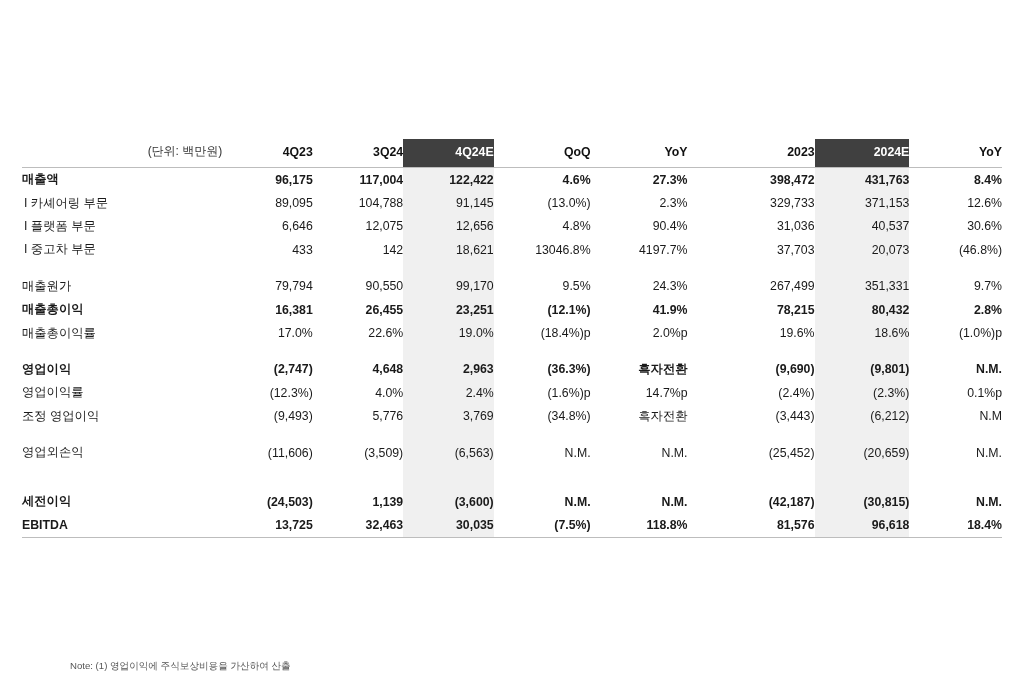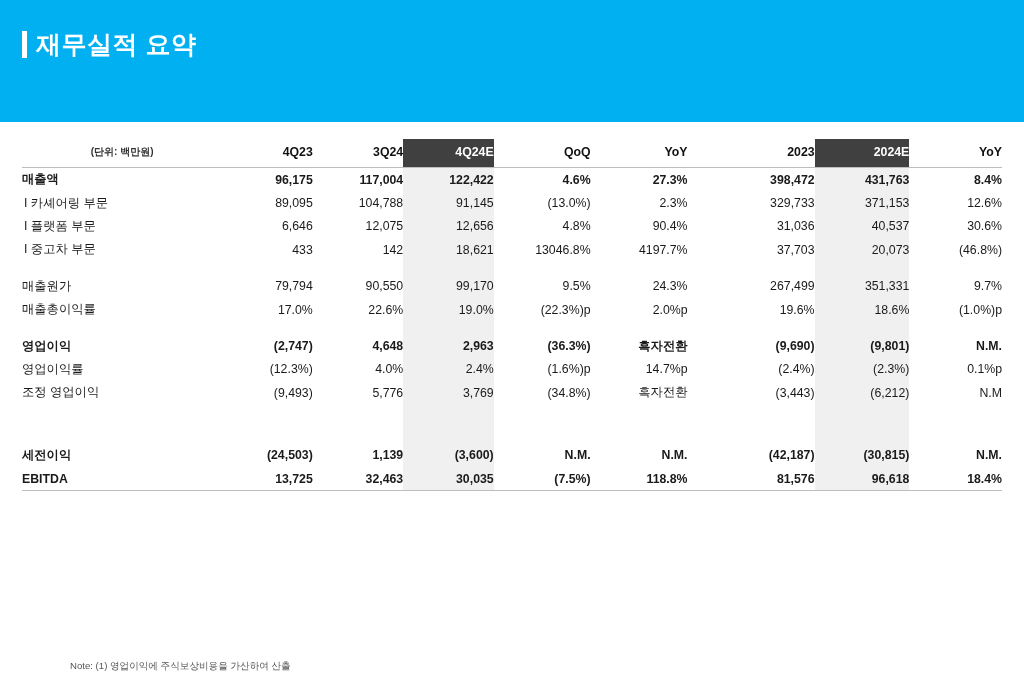--- a/index.html
+++ b/index.html
@@ -75,24 +75,24 @@
 
   tr.head-row td {
     height: 25px;
     font-weight: bold;
     font-size: 12.3px;
     color: #111;
     border-bottom: 1.4px solid #bdbdbd;
     padding-bottom: 3px;
   }
   tr.head-row td.unit {
-    font-weight: bold;
-    font-size: 10px;
+    font-weight: normal;
+    font-size: 12px;
     color: #333;
-    text-align: center;
+    text-align: right;
   }
   td.num { text-align: right; padding-right: 9px; }
   td.lbl { text-align: left; padding-left: 2px; }
   td.lbl.indent { padding-left: 2px; }
   .hl-col {
     background: #f0f0f0;
   }
   .hl-head {
     background: #404040;
     color: #ffffff !important;
@@ -116,26 +116,20 @@
     color: #555;
     margin-left: 48px;
   }
   .sup { font-size: 8px; vertical-align: super; }
 </style>
 </head>
 <body>
 
 <div class="page">
 
-  <div class="header-band">
-    <div class="header-title-wrap">
-      <div class="header-bar"></div>
-      <div class="header-title">재무실적 요약</div>
-    </div>
-  </div>
 
   <div class="table-wrap">
     <table class="fin">
       <colgroup>
         <col class="c-label">
           <col class="c-num">
           <col class="c-num">
           <col class="c-num">
         <col class="c-pct">
           <col class="c-pct">
@@ -228,27 +222,39 @@
           <td class="num">90,550</td>
           <td class="num hl-col">99,170</td>
           <td class="num">9.5%</td>
           <td class="num">24.3%</td>
           <td></td>
           <td class="num">267,499</td>
           <td class="num hl-col">351,331</td>
           <td class="num">9.7%</td>
         </tr>
 
+        <tr class="data-row bold">
+          <td class="lbl">매출총이익</td>
+          <td class="num">16,381</td>
+          <td class="num">26,455</td>
+          <td class="num hl-col">23,251</td>
+          <td class="num">(12.1%)</td>
+          <td class="num">41.9%</td>
+          <td></td>
+          <td class="num">78,215</td>
+          <td class="num hl-col">80,432</td>
+          <td class="num">2.8%</td>
+        </tr>
 
         <tr class="data-row">
           <td class="lbl">매출총이익률</td>
           <td class="num">17.0%</td>
           <td class="num">22.6%</td>
           <td class="num hl-col">19.0%</td>
-          <td class="num">(22.3%)p</td>
+          <td class="num">(18.4%)p</td>
           <td class="num">2.0%p</td>
           <td></td>
           <td class="num">19.6%</td>
           <td class="num hl-col">18.6%</td>
           <td class="num">(1.0%)p</td>
         </tr>
         <tr class="spacer">
           <td></td>
             <td></td>
             <td></td>
@@ -306,20 +312,32 @@
             <td></td>
           <td class="hl-col"></td>
             <td></td>
             <td></td>
           <td></td>
             <td></td>
             <td class="hl-col"></td>
             <td></td>
         </tr>
 
+        <tr class="data-row">
+          <td class="lbl">영업외손익</td>
+          <td class="num">(11,606)</td>
+          <td class="num">(3,509)</td>
+          <td class="num hl-col">(6,563)</td>
+          <td class="num">N.M.</td>
+          <td class="num">N.M.</td>
+          <td></td>
+          <td class="num">(25,452)</td>
+          <td class="num hl-col">(20,659)</td>
+          <td class="num">N.M.</td>
+        </tr>
         <tr class="spacer">
           <td></td>
             <td></td>
             <td></td>
           <td class="hl-col"></td>
             <td></td>
             <td></td>
           <td></td>
             <td></td>
             <td class="hl-col"></td>

